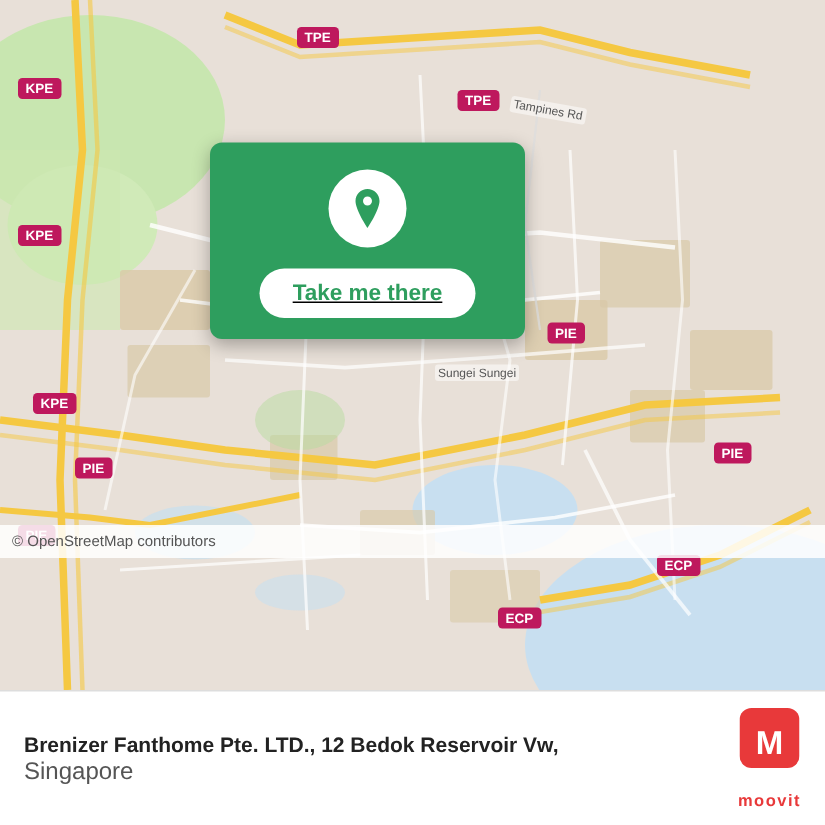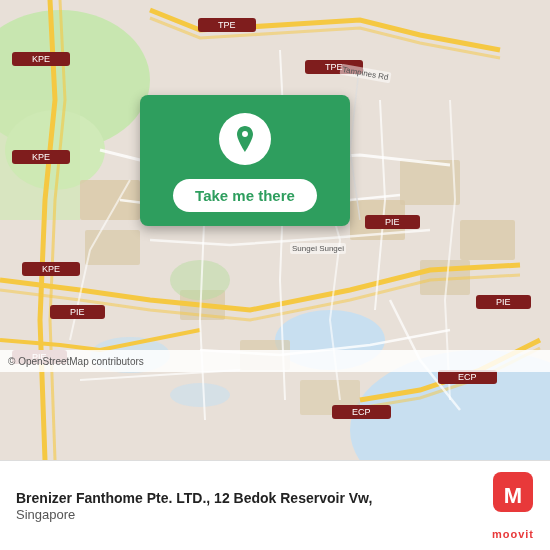--- a/index.html
+++ b/index.html
@@ -34,20 +34,21 @@
       top: 95px;
       left: 140px;
       width: 210px;
       background: #2e9e5e;
       border-radius: 8px;
       display: flex;
       flex-direction: column;
       align-items: center;
       padding: 18px 16px 14px;
       box-shadow: 0 4px 12px rgba(0,0,0,0.3);
+      text-decoration: underline;
     }
 
     .location-pin {
       width: 52px;
       height: 52px;
       background: white;
       border-radius: 50%;
       display: flex;
       align-items: center;
       justify-content: center;
@@ -109,21 +110,21 @@
     }
 
     .place-name {
       font-size: 14px;
       font-weight: bold;
       color: #222;
       line-height: 1.3;
     }
 
     .place-sub {
-      font-size: 13px;
+      font-size: 16px;
       color: #555;
     }
 
     .moovit-logo {
       display: flex;
       flex-direction: column;
       align-items: center;
       margin-left: 10px;
     }
 
@@ -136,25 +137,25 @@
       font-size: 11px;
       color: #e8393a;
       font-weight: bold;
       letter-spacing: 1px;
       margin-top: 16px;
     }
 
     
     .highway-badge {
       position: absolute;
-      background: #7f1d1d;
+      background: #be185d;
       color: white;
       font-size: 9px;
-      font-weight: normal;
-      padding: 2px 20px;
+      font-weight: bold;
+      padding: 2px 5px;
       border-radius: 3px;
     }
 
     .map-label {
       position: absolute;
       font-size: 9px;
       color: #555;
       font-weight: 500;
       background: rgba(255,255,255,0.5);
       padding: 1px 2px;

